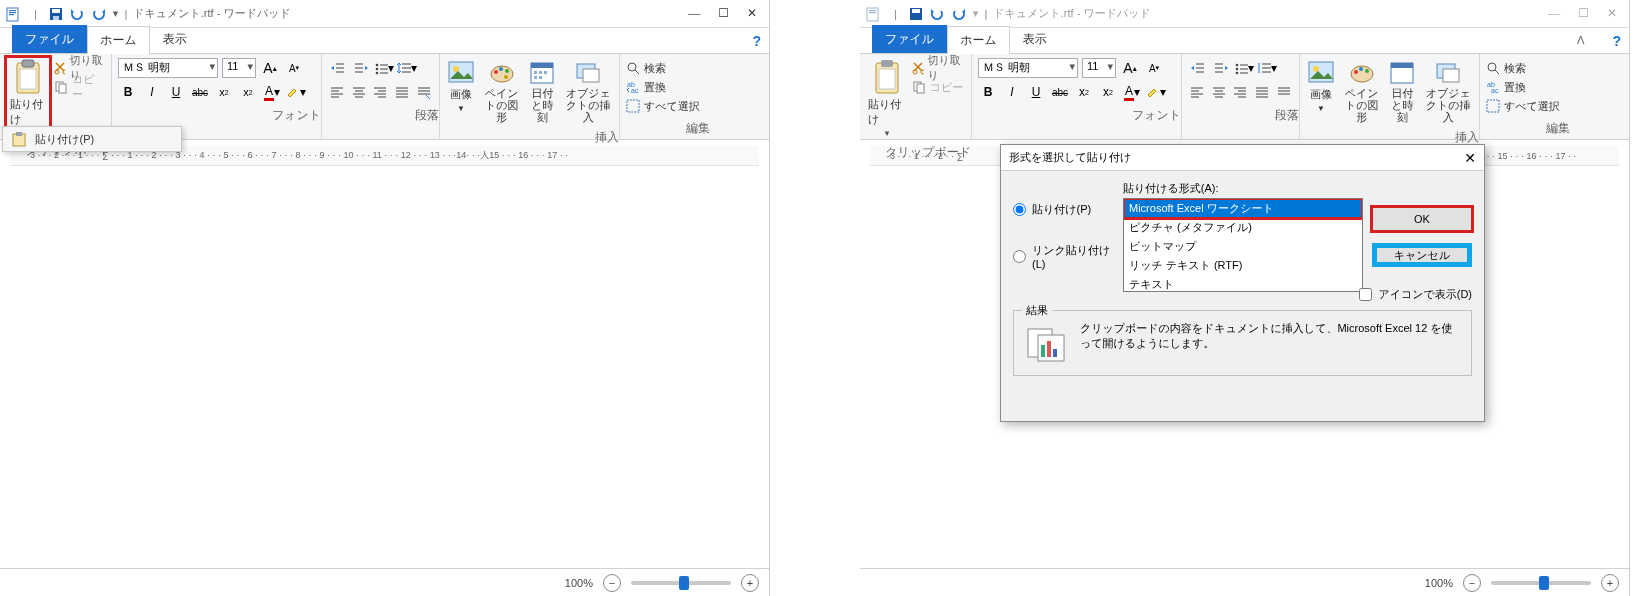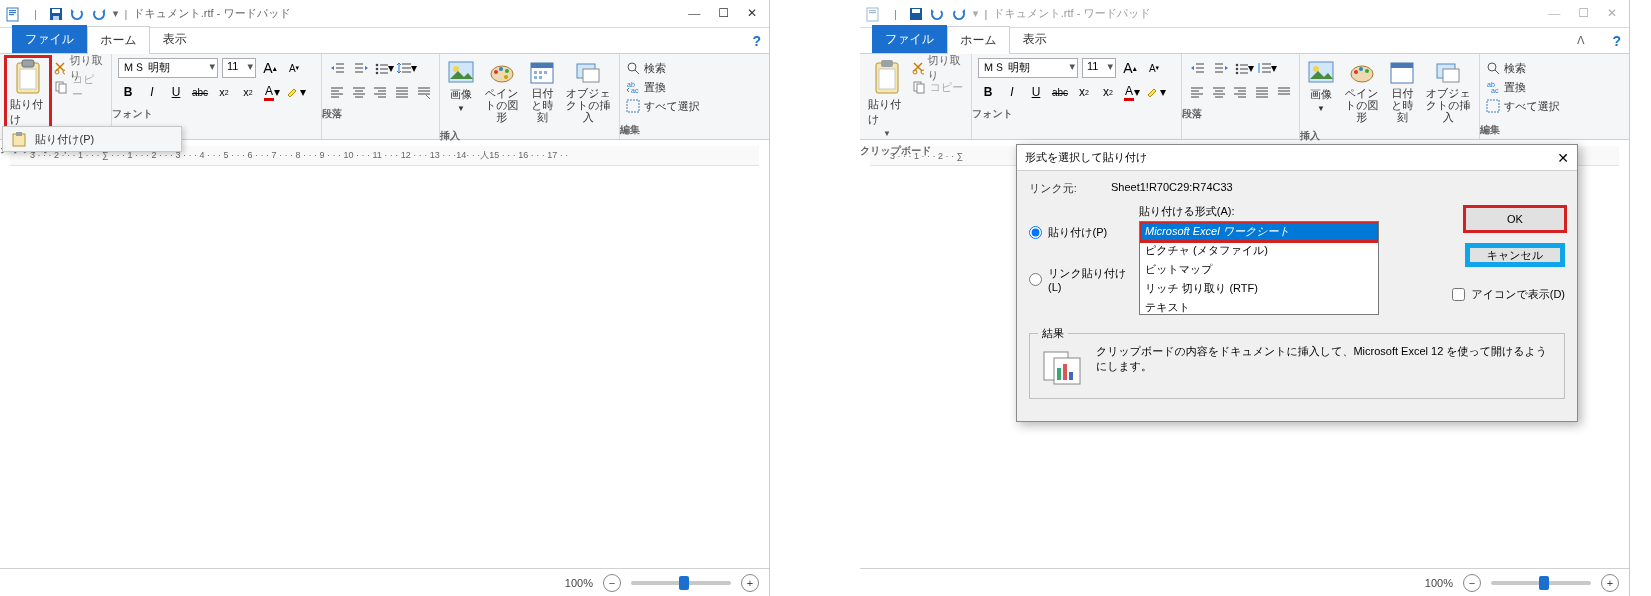--- a/index.html
+++ b/index.html
@@ -18,21 +18,21 @@
   .tabs { height: 26px; display:flex; align-items:flex-end; border-bottom:1px solid #d0d0d0; padding-left:12px; position:relative;}
   .tab { padding:5px 12px; font-size:12px; color:#333; border:1px solid transparent; border-bottom:none;}
   .tab.file { background:#1a6fcf; color:#fff; }
   .tab.active { background:#fff; border-color:#d0d0d0; position:relative; top:1px;}
   .tabs .help { margin-left:auto; margin-right:8px; color:#1a6fcf; font-size:14px; font-weight:bold; align-self:center;}
   .tabs .collapse { margin-left:auto; margin-right:24px; color:#666; align-self:center;}
 
   .ribbon { height: 86px; background:#f5f6f7; border-bottom:1px solid #d0d0d0; display:flex; }
   .group { border-right:1px solid #d9d9d9; display:flex; flex-direction:column; }
   .group-body { flex:1; display:flex; align-items:flex-start; padding:3px 6px; gap:4px; }
-  .group-label { text-align:left; font-size:10px; color:#666; padding:1px 0 2px;font-weight:bold; }
+  .group-label { text-align:right; font-size:12px; color:#666; padding:1px 0 2px; }
 
   .big-btn { display:flex; flex-direction:column; align-items:center; gap:2px; padding:2px 2px; font-size:11px; color:#333;}
   .big-btn svg { display:block;}
   .stack { display:flex; flex-direction:column; gap:1px; font-size:11px; color:#666;}
   .stack .row { display:flex; align-items:center; gap:4px; height:18px; }
   .stack svg { display:block;}
 
   .font-row1 { display:flex; gap:4px; align-items:center; margin-bottom:4px;}
   .font-name { width:100px; height:20px; border:1px solid #abadb3; background:#fff; padding:1px 14px 1px 4px; font-size:11px; position:relative;}
   .font-name::after{content:"▾"; position:absolute; right:2px; color:#555;}
@@ -55,29 +55,29 @@
 
   .ruler { height:20px; background:#f9f9f9; border-bottom:1px solid #e2e2e2; font-size:9px; color:#666; padding-left:20px; display:flex; align-items:center; gap:25px; white-space:nowrap; overflow:hidden; margin:6px 10px 0;}
   .doc { background:#fff; height:370px; margin:0 10px;}
 
   .statusbar { position:absolute; bottom:0; left:0; right:0; height:28px; border-top:1px solid #d0d0d0; display:flex; align-items:center; justify-content:flex-end; gap:10px; padding:0 10px; font-size:11px; color:#444;}
   .zoom-btn { width:18px; height:18px; border:1px solid #888; border-radius:9px; display:flex; align-items:center; justify-content:center; font-size:11px;}
   .slider { width:100px; height:4px; background:#c8c8c8; position:relative; border-radius:2px;}
   .slider .thumb { position:absolute; left:48px; top:-5px; width:10px; height:14px; background:#1a6fcf; border-radius:2px;}
 
   
-  .dialog { position:absolute; top:144px; left:156px; width:562px; background:#f0f0f0; border:1px solid #8a8a8a; box-shadow:3px 3px 10px rgba(0,0,0,.3); z-index:10; font-size:11px;}
+  .dialog { position:absolute; top:144px; left:140px; width:485px; background:#f0f0f0; border:1px solid #8a8a8a; box-shadow:3px 3px 10px rgba(0,0,0,.3); z-index:10; font-size:11px;}
   .dlg-title { background:#fff; height:26px; display:flex; align-items:center; padding:0 8px; border-bottom:1px solid #d0d0d0;}
   .dlg-title .x { margin-left:auto; font-size:14px;}
   .dlg-body { padding:10px 12px 12px;}
   .dlg-row { display:flex; gap:10px; margin-bottom:8px;}
   .dlg-label { width:72px; color:#333;}
   .listbox { width:240px; height:94px; background:#fff; border:1px solid #7a7a7a; overflow:hidden;}
   .listbox .opt { padding:2px 5px; }
-  .listbox .opt.sel { background:#0078d7; color:#fff;font-style:italic;}
+  .listbox .opt.sel { background:#0078d7; color:#fff;}
   .dlg-btns { position:absolute; top:36px; right:12px; display:flex; flex-direction:column; gap:12px;}
   .dlg-btn { width:100px; height:24px; background:#e1e1e1; border:5px solid #0ea5e9; display:flex; align-items:center; justify-content:center;}
   .result-box { border:1px solid #c0c0c0; padding:10px; display:flex; gap:12px; position:relative; margin-top:14px;}
   .result-box legend{ position:absolute; top:-8px; left:8px; background:#f0f0f0; padding:0 4px; font-size:11px;}
   .radio { display:flex; align-items:center; gap:6px; margin-bottom:26px;}
   .radio input{margin:0;}
   .chk { display:flex; gap:6px; position:absolute; top:116px; right:12px;}
 
   .ruler2 { margin-top:6px;}
   .disabled { color:#aaa !important;}
@@ -599,41 +599,37 @@
     <span style="margin-left:480px">·14· · · 15 · · · 16 · · · 17 · ·</span>
   </div>
   <div class="doc"></div>
 
   <div class="dialog">
     <div class="dlg-title">
       <span>形式を選択して貼り付け</span>
       <span class="x">✕</span>
     </div>
     <div class="dlg-body" style="position:relative;min-height:250px">
-      <div class="dlg-row">
-        <span class="dlg-label">リンク元:</span>
-        <span>Sheet1!R70C29:R74C33</span>
-      </div>
       <div style="margin-left:110px;margin-bottom:2px">貼り付ける形式(A):</div>
       <div style="display:flex;gap:12px">
         <div style="width:98px;padding-top:4px">
           <label class="radio">
               <input type="radio" checked="" style="">
               <span>貼り付け(P)</span>
             </label>
           <label class="radio">
               <input type="radio" style="">
               <span>リンク貼り付け(L)</span>
             </label>
         </div>
         <div class="listbox">
           <div class="opt sel hl-red">Microsoft Excel ワークシート</div>
           <div class="opt">ピクチャ (メタファイル)</div>
           <div class="opt">ビットマップ</div>
-          <div class="opt">リッチ 切り取り (RTF)</div>
+          <div class="opt">リッチ テキスト (RTF)</div>
           <div class="opt">テキスト</div>
         </div>
       </div>
 
       <div class="dlg-btns">
         <div class="dlg-btn hl-red" style="border:1px solid #0078d7">OK</div>
         <div class="dlg-btn">キャンセル</div>
       </div>
       <label class="chk">
           <input type="checkbox" style="">

